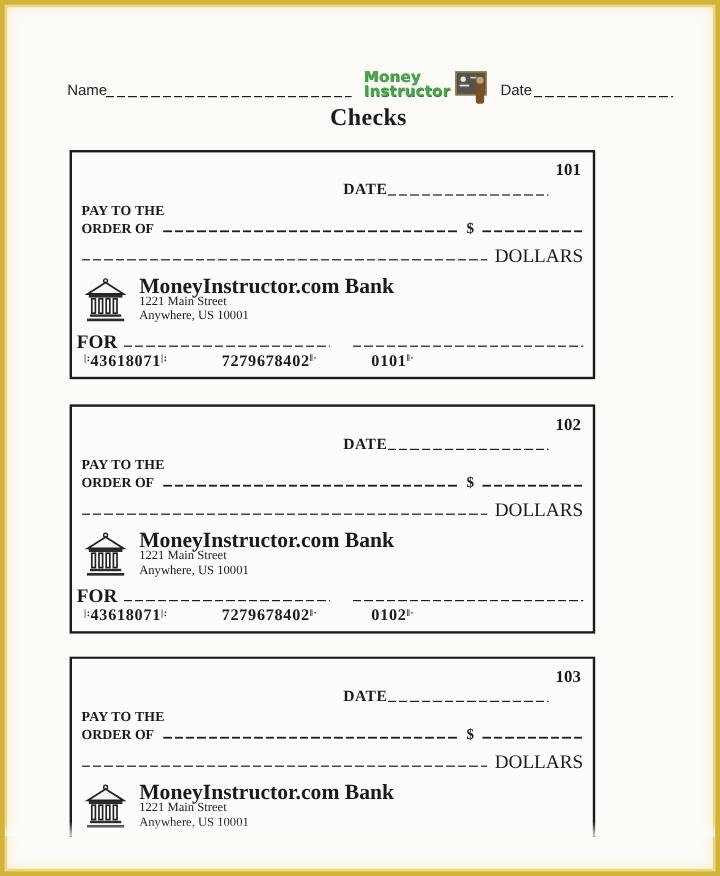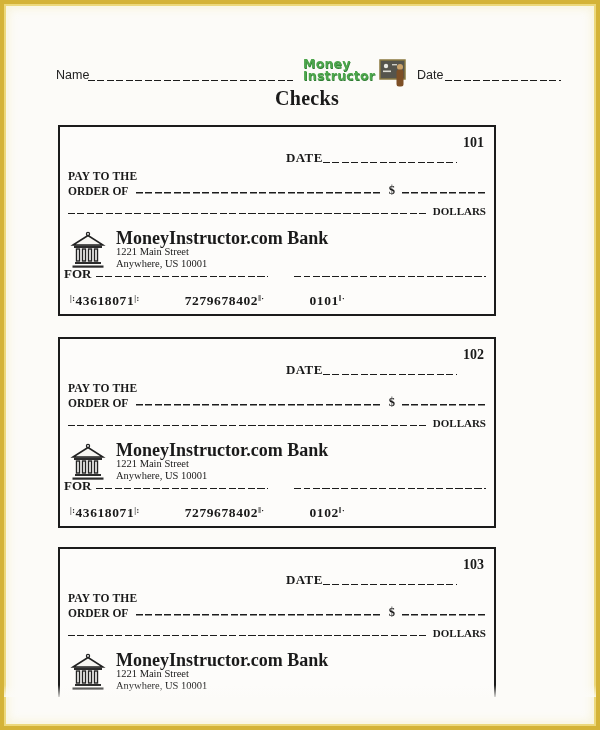--- a/index.html
+++ b/index.html
@@ -48,27 +48,27 @@
   }
   .chk-num{position:absolute;top:8px;right:10px;font-size:14px;font-weight:bold;}
   .row-date{position:absolute;top:23px;left:226px;font-size:13px;font-weight:bold;letter-spacing:0.4px;}
   .row-date .uline{width:134px;top:1px;}
   .pay1{position:absolute;top:43px;left:8px;font-size:11.5px;font-weight:bold;letter-spacing:0.2px;}
   .flexrow{position:absolute;left:8px;right:8px;display:flex;align-items:center;}
   .row-order{top:56px;font-size:11.5px;font-weight:bold;}
   .row-order .line1{flex:1;margin-left:8px;margin-right:8px;}
   .row-order .dollar{font-size:12.5px;}
   .row-order .line2{width:84px;margin-left:7px;}
-  .row-dollars{top:78px;font-size:11px;font-weight:bold;}
+  .row-dollars{top:78px;font-size:16px;font-weight:normal;}
   .row-dollars .line1{flex:1;margin-right:6px;}
   .bank{position:absolute;top:104px;left:10px;display:flex;}
   .bank-text{margin-left:10px;}
   .bank-name{font-size:18px;font-weight:bold;line-height:15px;}
   .bank-addr{font-size:10.5px;line-height:12px;}
-  .row-for{top:139px;left:4px;font-size:13px;font-weight:bold;}
+  .row-for{top:150px;left:4px;font-size:16px;font-weight:bold;}
   .row-for .line1{width:172px;margin-left:5px;}
   .row-for .spacer{flex:1;}
   .row-for .line2{width:192px;}
   .row-micr{position:absolute;top:166px;left:10px;display:flex;gap:45px;
     font-size:13.5px;font-weight:bold;letter-spacing:0.6px;}
   .msym{font-size:8px;font-weight:bold;letter-spacing:0.5px;vertical-align:4px;}
   .chk1{top:121px;}
   .chk2{top:333px;}
   .clip3{position:absolute;top:543px;left:0;right:0;height:150px;overflow:hidden;}
   .clip3 .check{top:0;}

